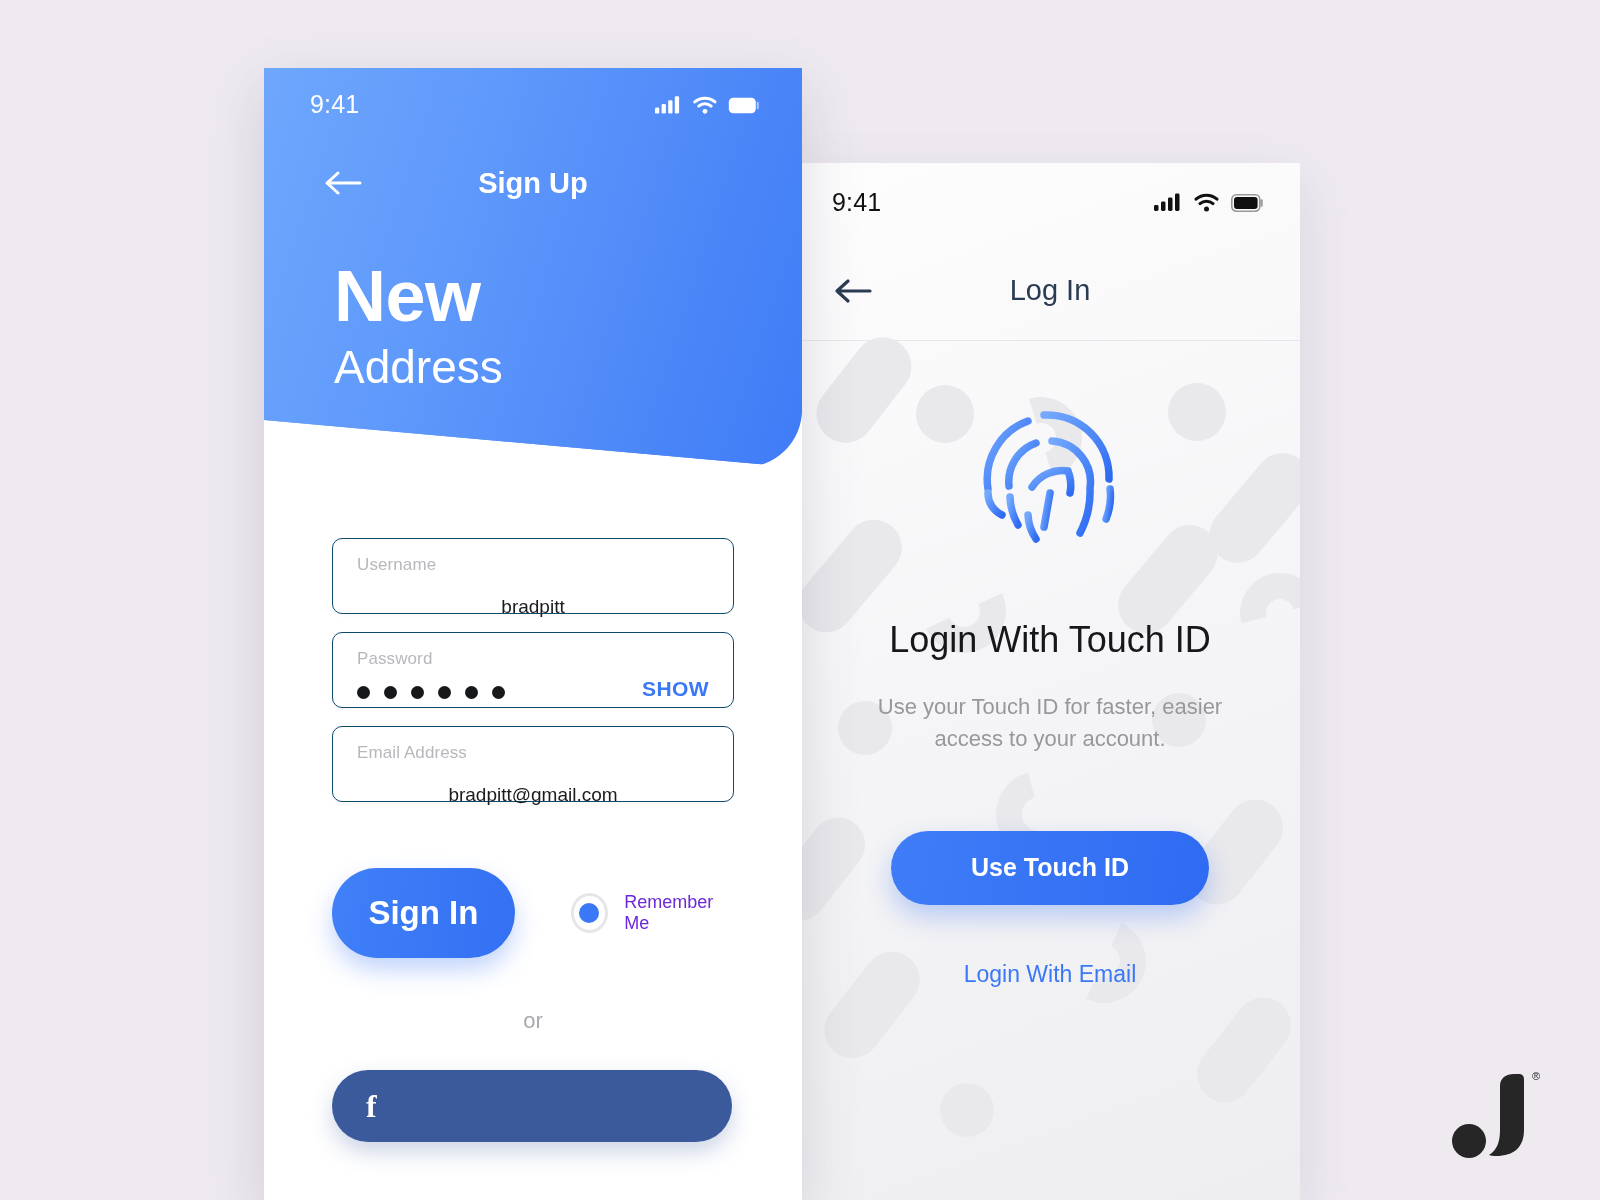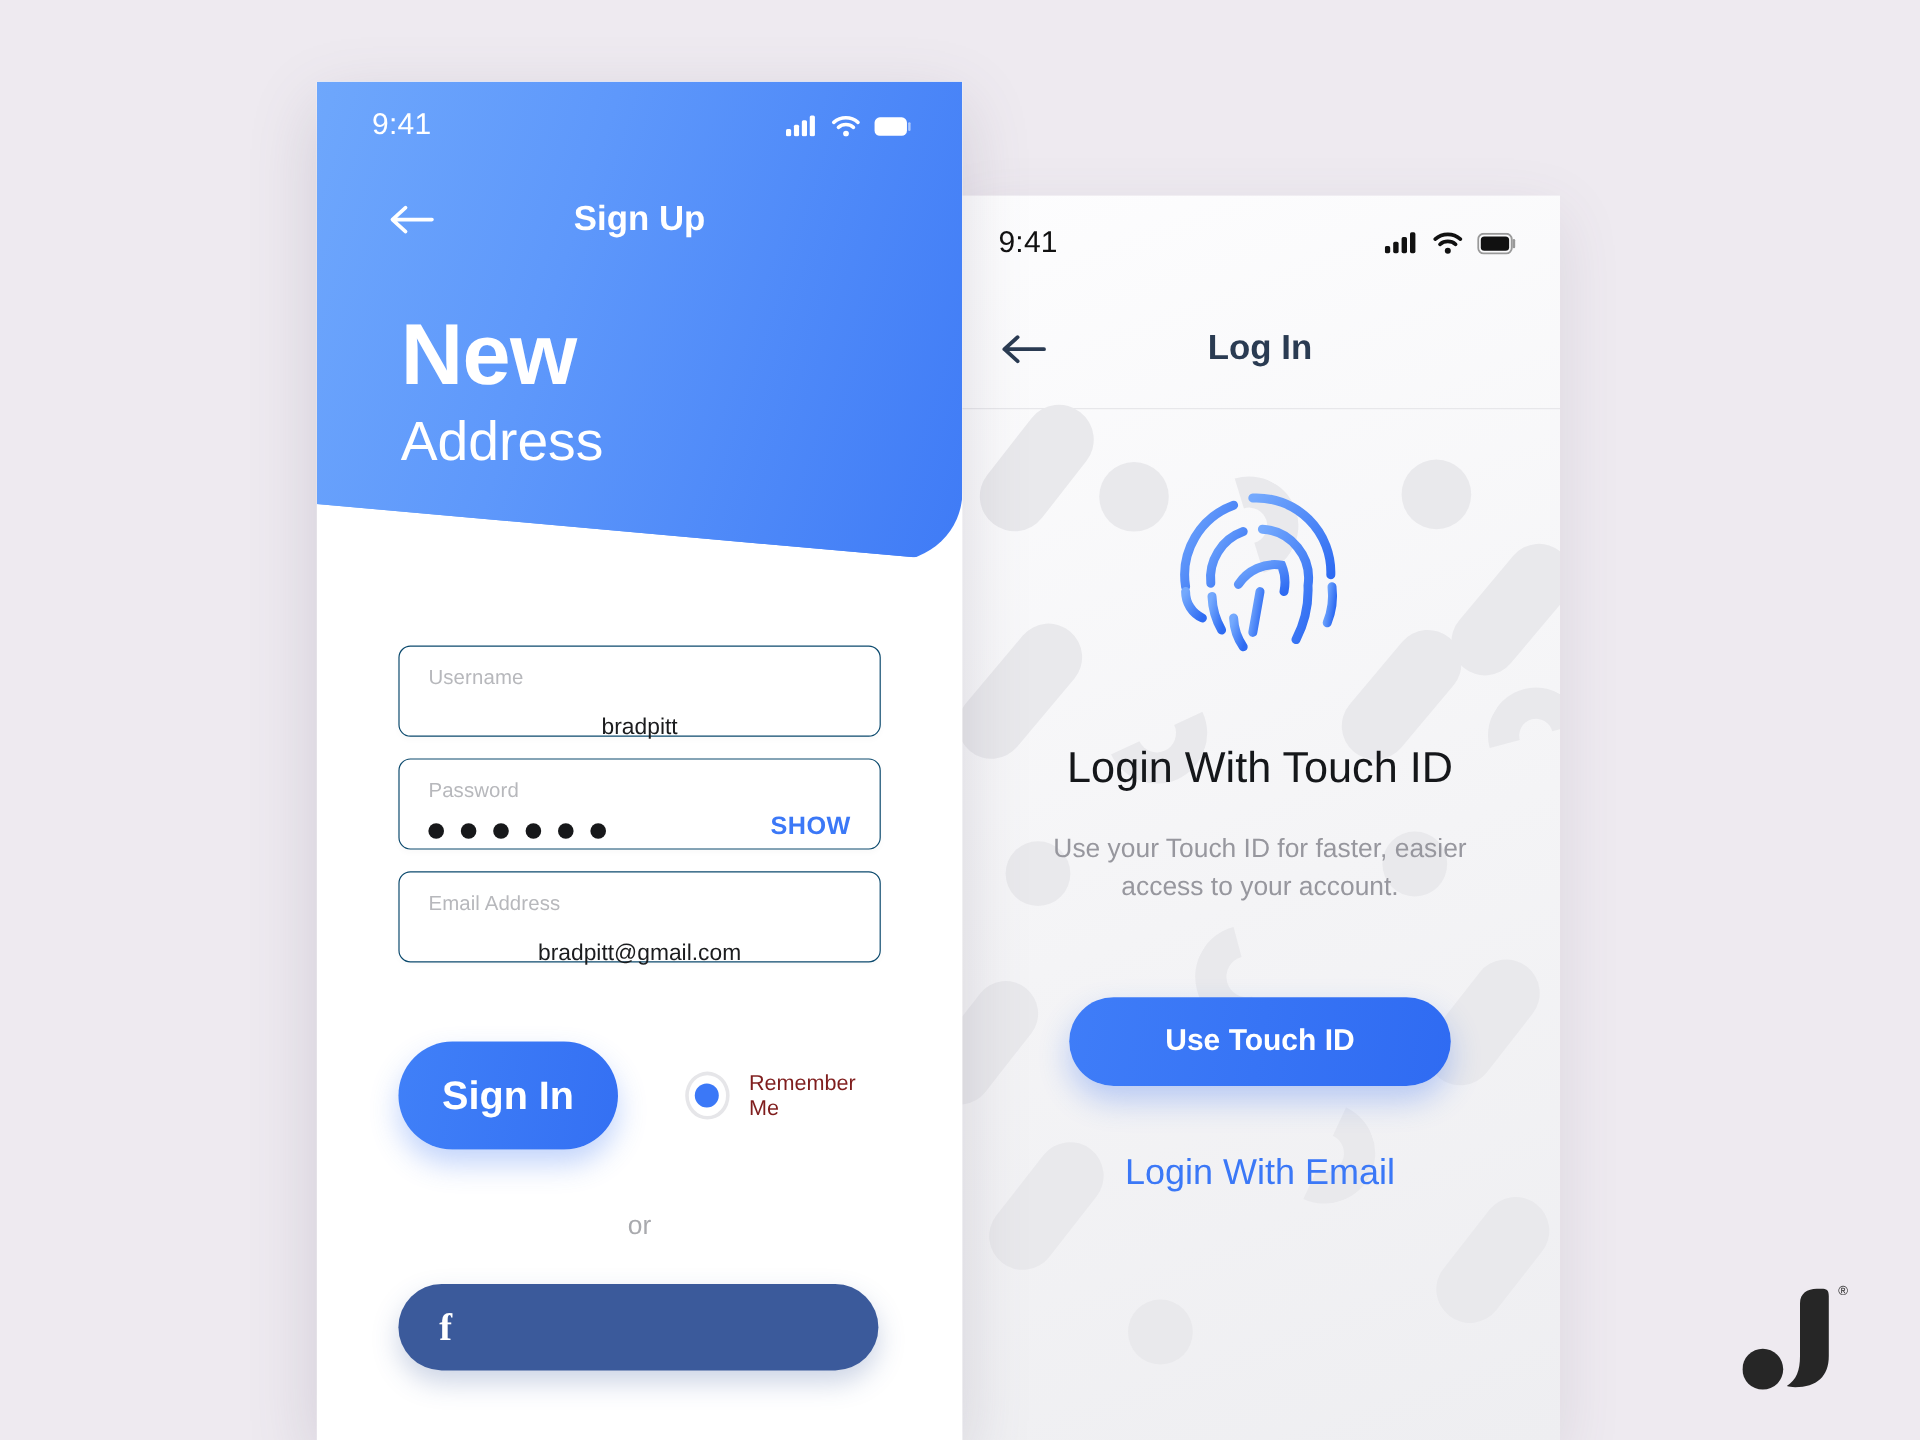--- a/index.html
+++ b/index.html
@@ -26,21 +26,21 @@
   }
   .p2-time { font-size:25px; color:#111; letter-spacing:.2px; }
   .p2-navbar {
     position:relative; height:100px;
     display:flex; align-items:center; padding:0 34px;
     border-bottom:1px solid #e7e7ea;
   }
   .p2-back { width:46px; height:46px; display:flex; align-items:center; }
   .p2-title {
     position:absolute; left:0; right:0; text-align:center;
-    font-size:29px; font-weight:bold; color:#2a3b52; pointer-events:none;
+    font-size:29px; font-weight:normal; color:#2a3b52; pointer-events:none;
   }
   .p2-body { position:relative; height:859px; }
   .wm { position:absolute; pointer-events:none; }
   .wm-cap { background:#e9e9ec; border-radius:999px; }
   .wm-c {
     border:26px solid #e9e9ec; border-radius:50%;
     border-right-color:transparent; border-bottom-color:transparent;
   }
   .p2-content { position:relative; z-index:2; text-align:center; }
   .fp-wrap { padding-top:52px; display:flex; justify-content:center; }
@@ -51,21 +51,21 @@
   }
   .touchid-btn {
     margin:76px auto 0; width:318px; height:74px; border:none;
     border-radius:999px; cursor:pointer; color:#fff;
     font-size:25px; font-weight:bold;
     background:linear-gradient(100deg,#3f7df8 0%,#2f6bf2 100%);
     box-shadow:0 12px 26px rgba(47,107,242,.30);
     font-family:inherit;
   }
   .email-link {
-    display:block; margin-top:56px; font-size:30px;
+    display:block; margin-top:56px; font-size:23px;
     color:#3b78f7; text-decoration:none; cursor:pointer;
   }
 
   
   .phone1 {
     position:absolute; left:264px; top:68px;
     width:538px; height:1132px;
     background:#fff;
     box-shadow:0 20px 55px rgba(90,80,110,.20);
     overflow:hidden;
@@ -126,21 +126,21 @@
     background:linear-gradient(100deg,#4080f8 0%,#3470f3 100%);
     box-shadow:0 12px 24px rgba(52,112,243,.30);
     font-family:inherit;
   }
   .remember { display:flex; align-items:center; margin-left:56px; cursor:pointer; }
   .radio {
     width:40px; height:40px; border-radius:50%; border:3px solid #e6e6e9;
     display:flex; align-items:center; justify-content:center; background:#fff;
   }
   .radio-dot { width:20px; height:20px; border-radius:50%; background:#3b78f7; }
-  .remember-label { margin-left:16px; font-size:18px; color:#7f1d1d; }
+  .remember-label { margin-left:16px; font-size:18px; color:#6d28d9; }
 
   .or { text-align:center; margin-top:50px; font-size:22px; color:#a9aaae; }
 
   .fb-btn {
     display:flex; align-items:center; margin:36px 68px 0;
     width:400px; height:72px; border:none; border-radius:999px;
     background:#3b5a9b; cursor:pointer; position:relative;
     box-shadow:0 10px 22px rgba(59,90,155,.26);
     font-family:inherit;
   }

